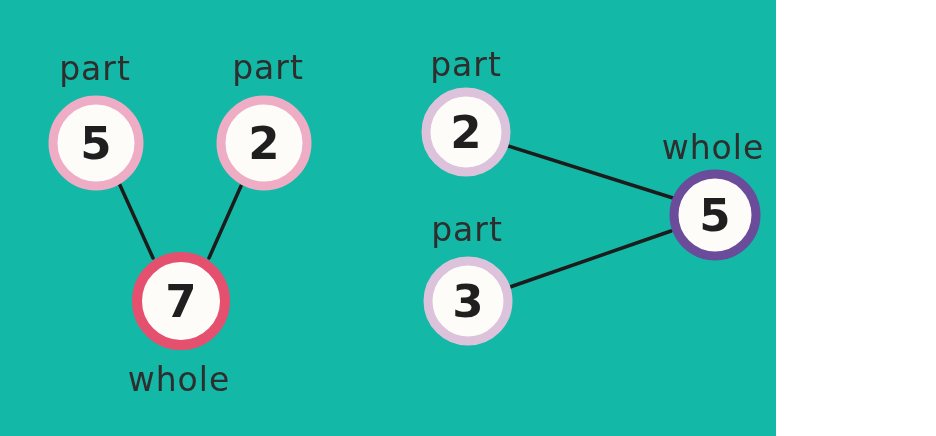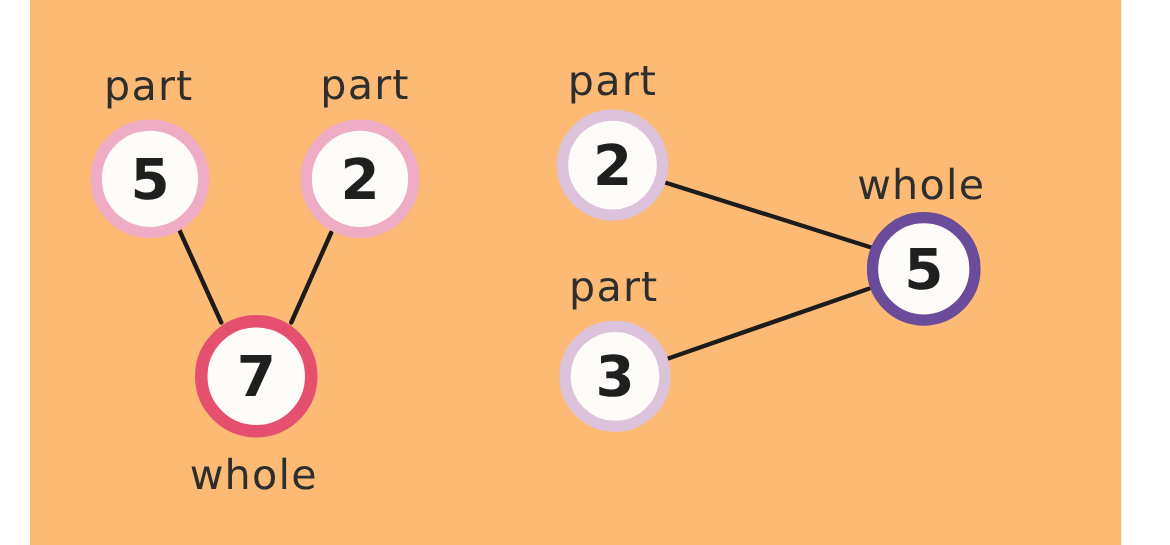--- a/index.html
+++ b/index.html
@@ -2,26 +2,25 @@
 <html><head>
 <meta charset="utf-8">
 <style>
   html, body {
     margin: 0;
     padding: 0;
     background: #ffffff;
   }
   .stage {
     position: relative;
-    width: 873px;
+    width: 776px;
     height: 436px;
-    background: #fdba74;
+    background: #14b8a6;
     overflow: hidden;
     font-family: "DejaVu Sans", "Liberation Sans", sans-serif;
-    margin-left: 24px;
   }
   svg { display: block; }
   .node {
     fill: #fdfcf8;
   }
   .lbl {
     font-family: "DejaVu Sans", "Liberation Sans", sans-serif;
     font-size: 33px;
     font-weight: 400;
     letter-spacing: 1px;

